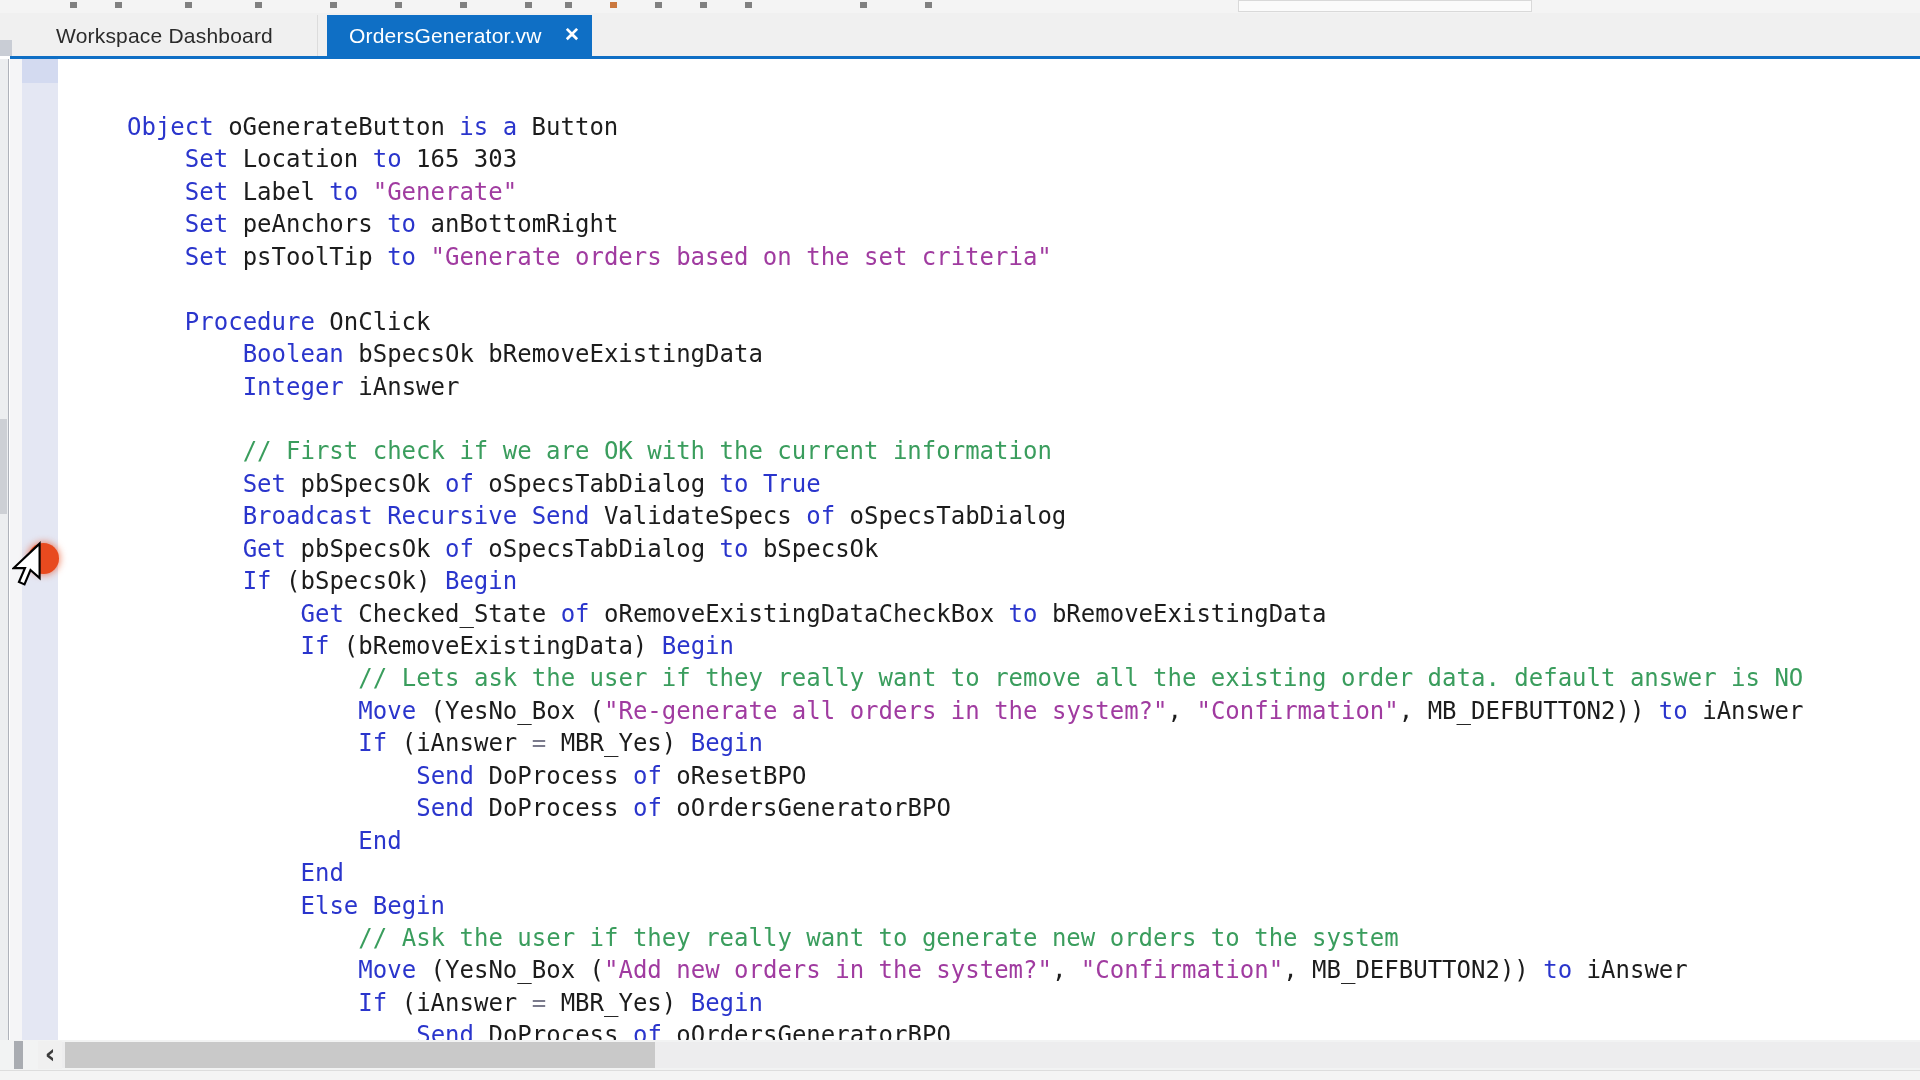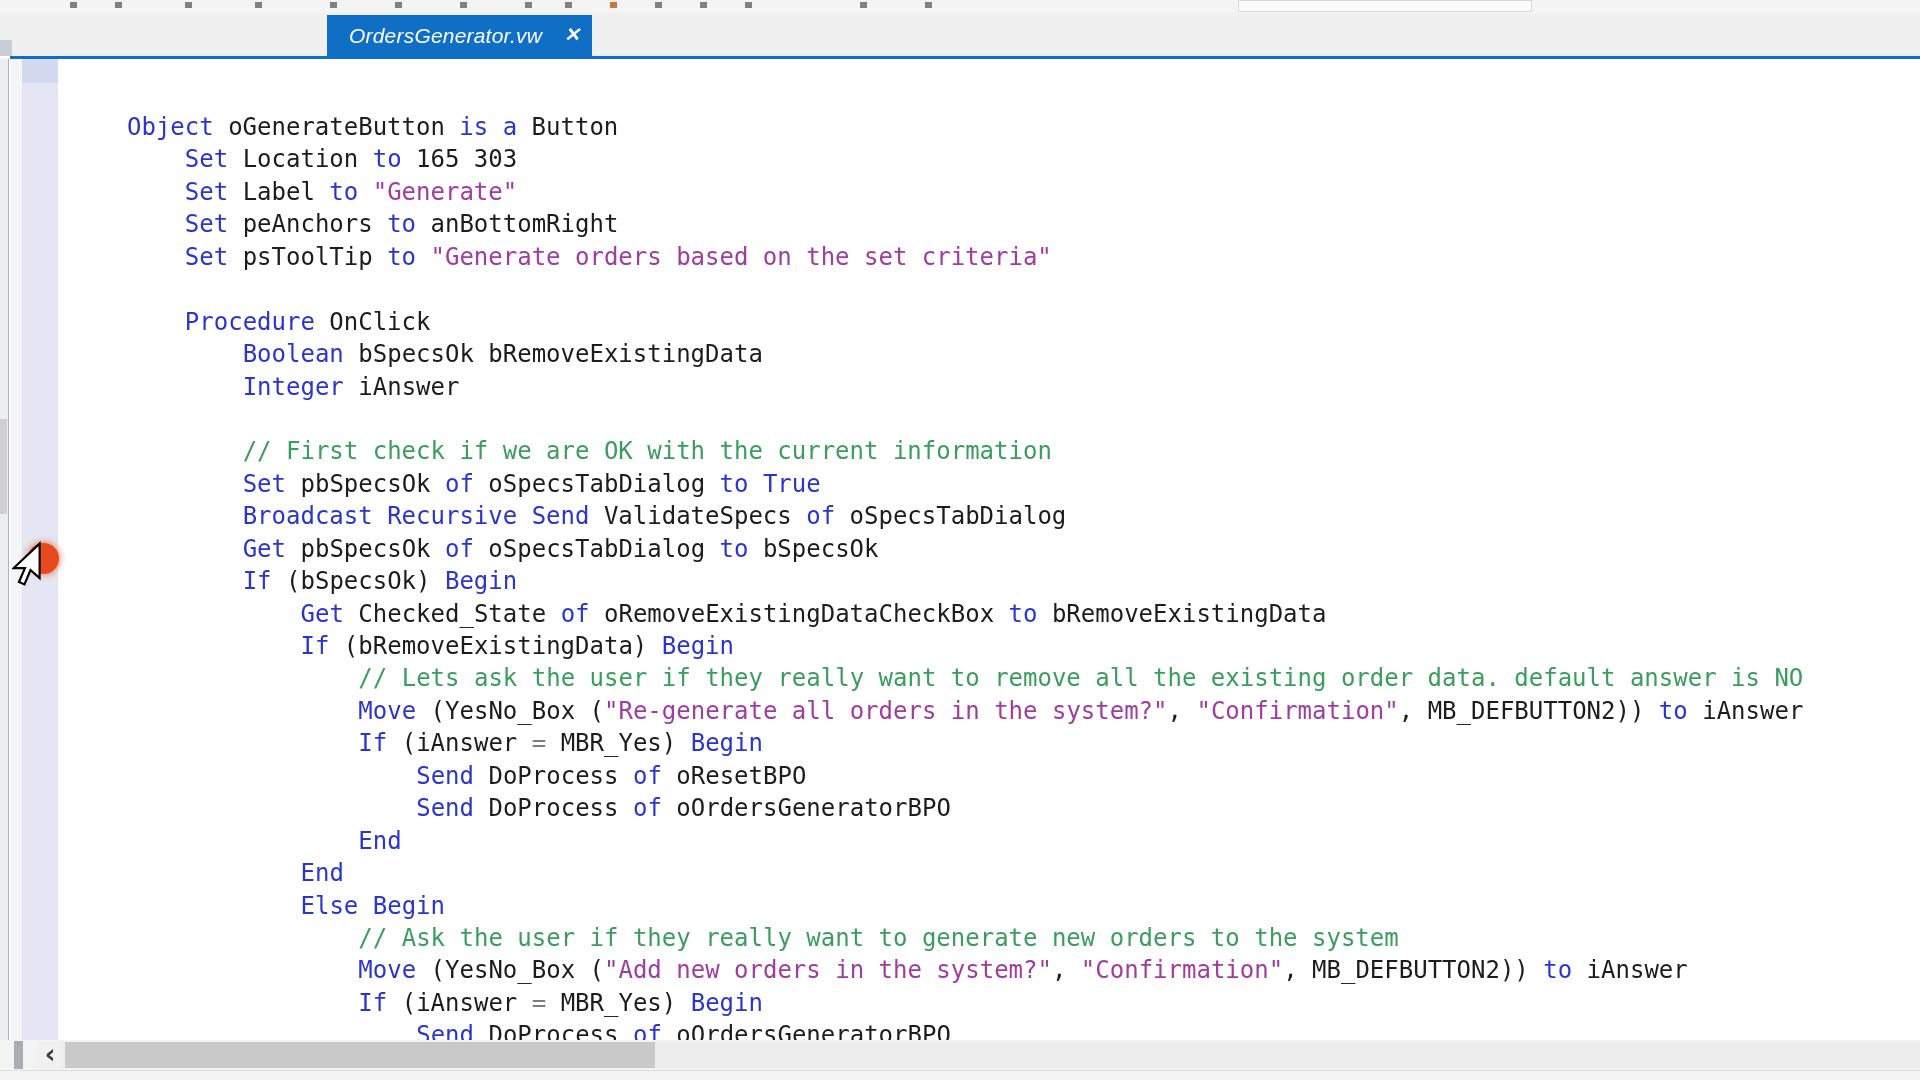--- a/index.html
+++ b/index.html
@@ -23,21 +23,21 @@
   .tab{
     position:absolute;top:2px;height:41px;display:flex;align-items:center;
     font-size:21px;letter-spacing:.2px;cursor:default;
   }
   .tab.inactive{
     left:12px;width:305px;justify-content:center;color:#2b2b2b;
     border-right:1px solid #dcdcdc;
   }
   .tab.active{
     left:327px;width:265px;background:#0f6fc5;color:#ffffff;
-    justify-content:flex-start;padding-left:22px;box-sizing:border-box;font-style:italic;
+    justify-content:flex-start;padding-left:22px;box-sizing:border-box;
   }
   .tab .close{
     position:absolute;right:12px;top:8px;font-size:19px;font-weight:bold;color:#ffffff;
   }
   .tab-underline{
     position:absolute;left:10px;top:56px;width:1910px;height:3px;background:#0f6fc5;
   }
   .panel-edge-block{
     position:absolute;left:0;top:40px;width:12px;height:16px;background:#c9cdd5;
   }
@@ -119,20 +119,23 @@
     <div class="tb-mark" style="left: 655px;"></div>
     <div class="tb-mark" style="left: 700px;"></div>
     <div class="tb-mark" style="left: 745px;"></div>
     <div class="tb-mark" style="left: 860px;"></div>
     <div class="tb-mark" style="left: 925px;"></div>
     <div class="tb-mark orange" style="left: 610px;"></div>
     <div class="tb-box"></div>
   </div>
 
 <div class="tabbar">
+  <div class="tab inactive">
+    <span>Workspace Dashboard</span>
+  </div>
   <div class="tab active" style="background: rgb(15, 111, 197);">
     <span>OrdersGenerator.vw</span>
     <span class="close">✕</span>
   </div>
 </div>
 <div class="tab-underline" style="background: rgb(15, 111, 197);"></div>
 <div class="panel-edge-block"></div>
 
 <div class="left-strip">
   <div class="left-strip-thumb"></div>

